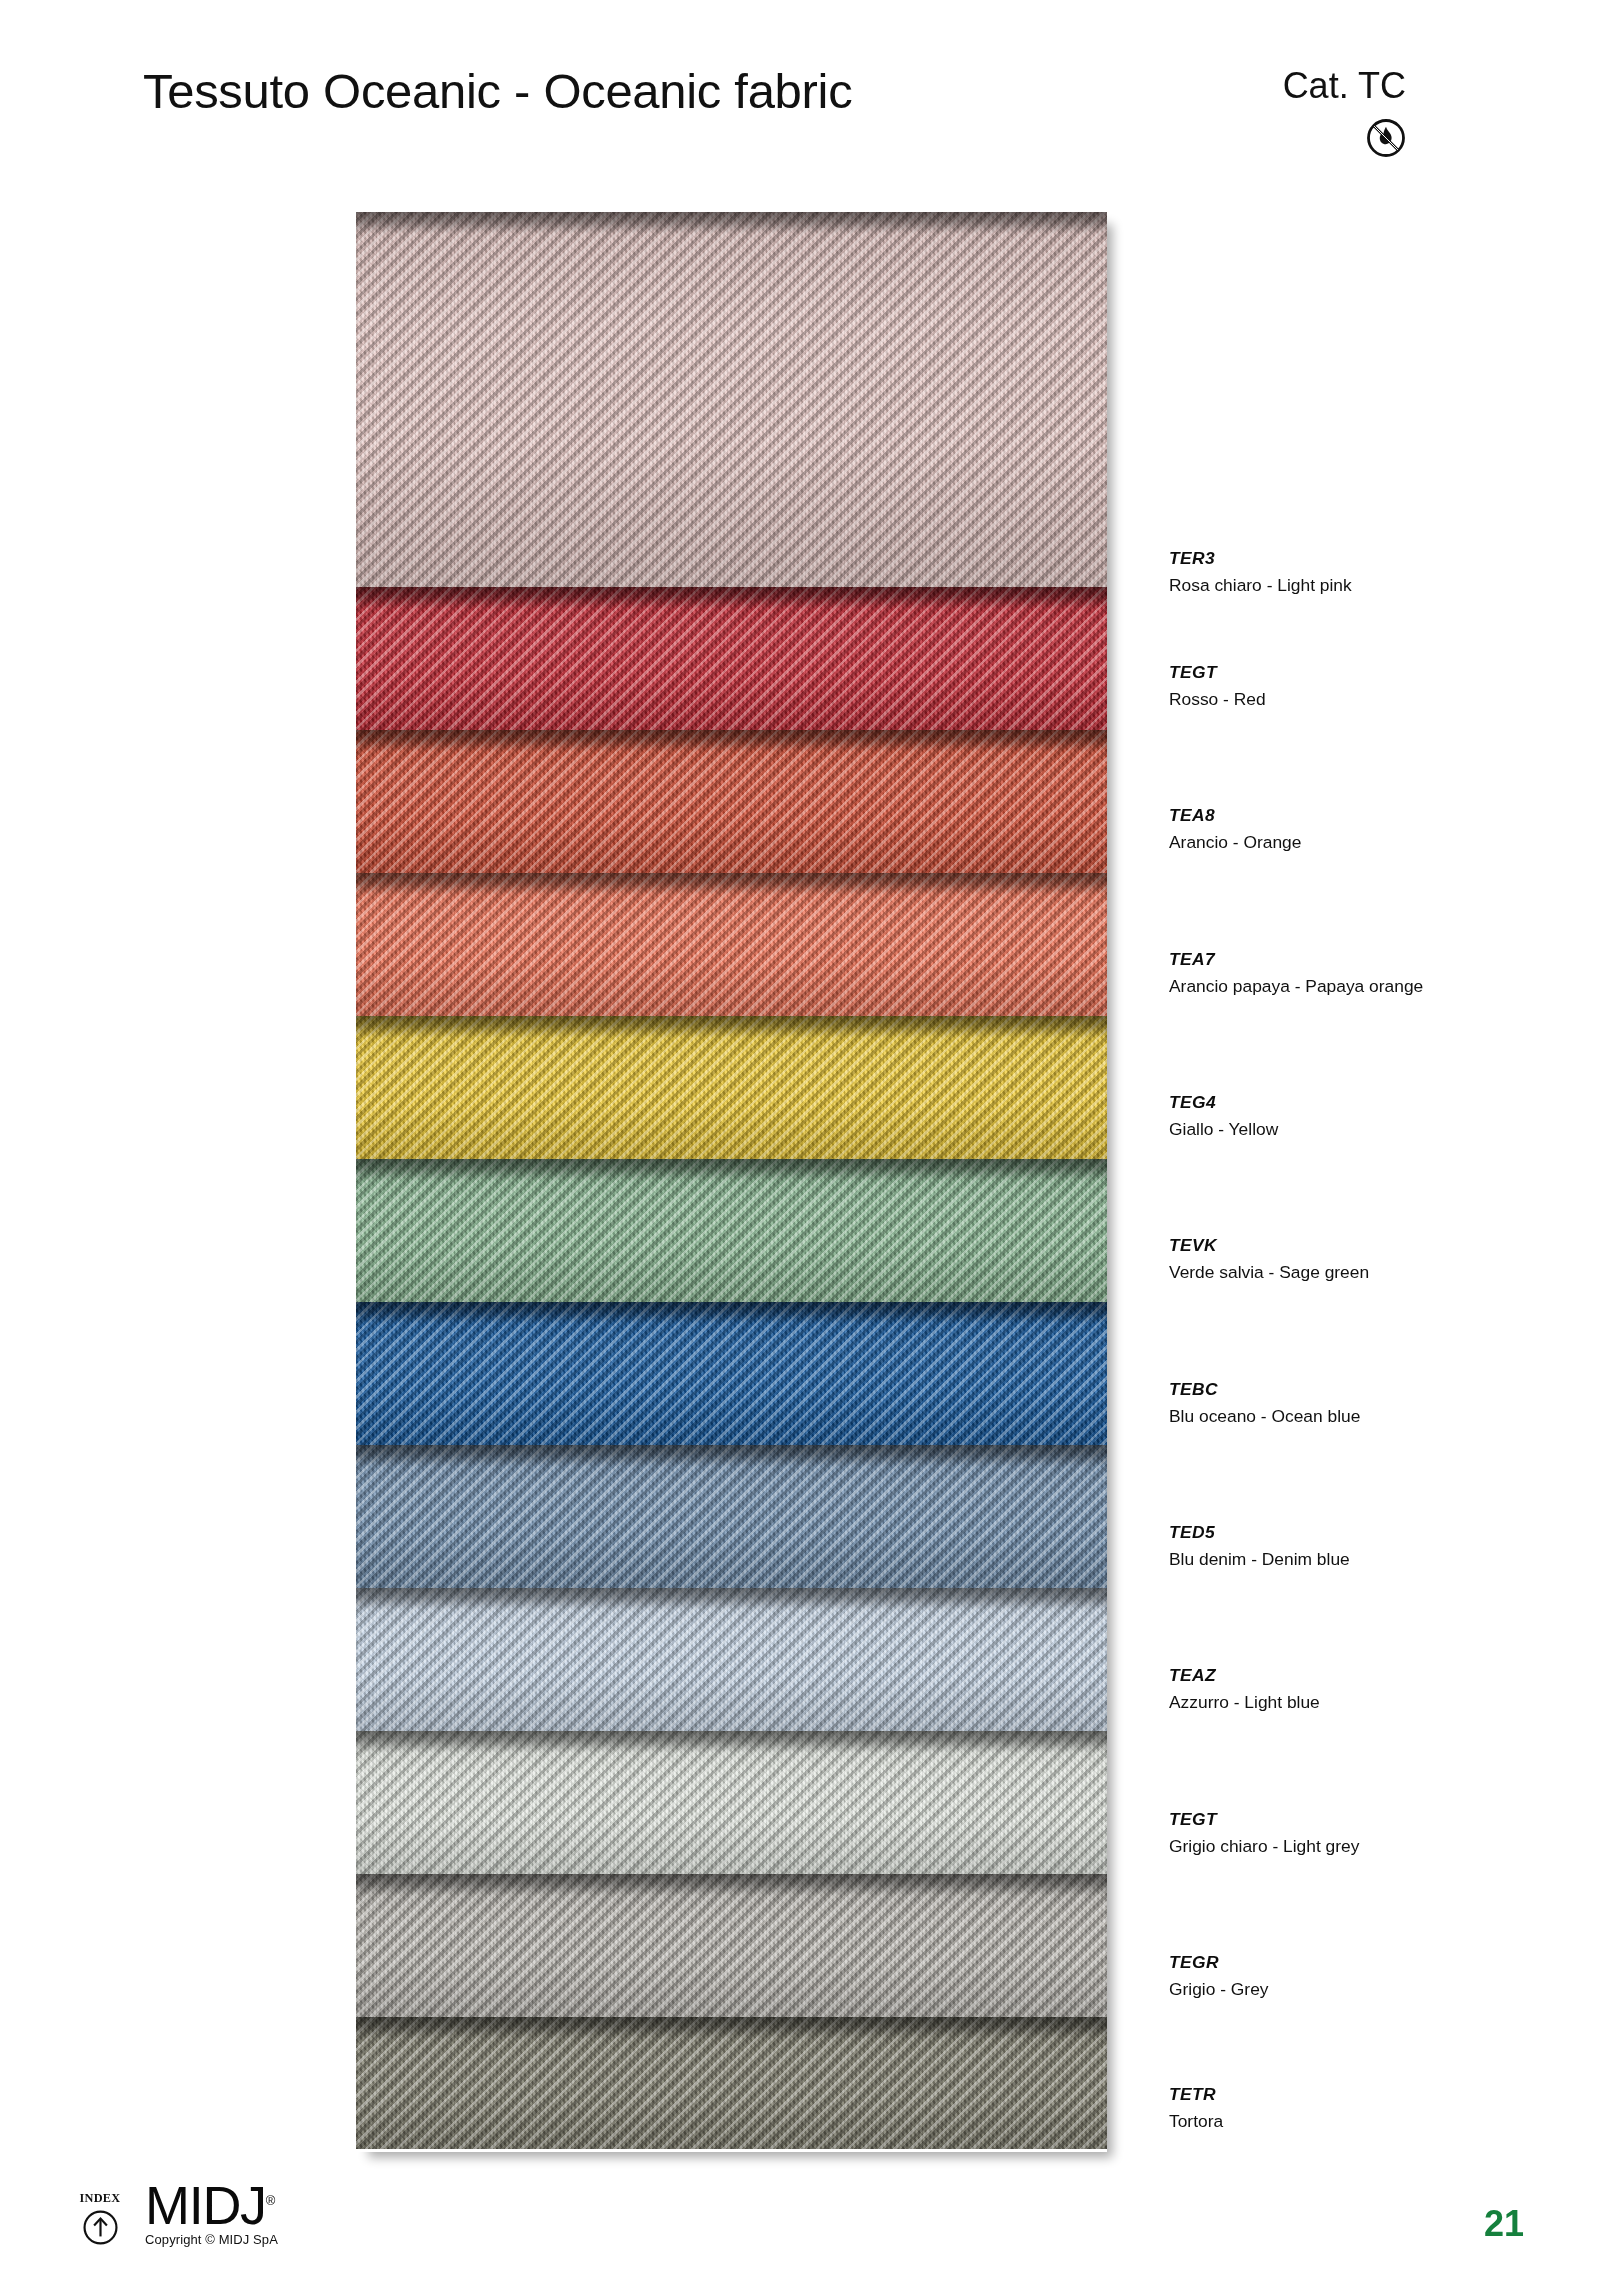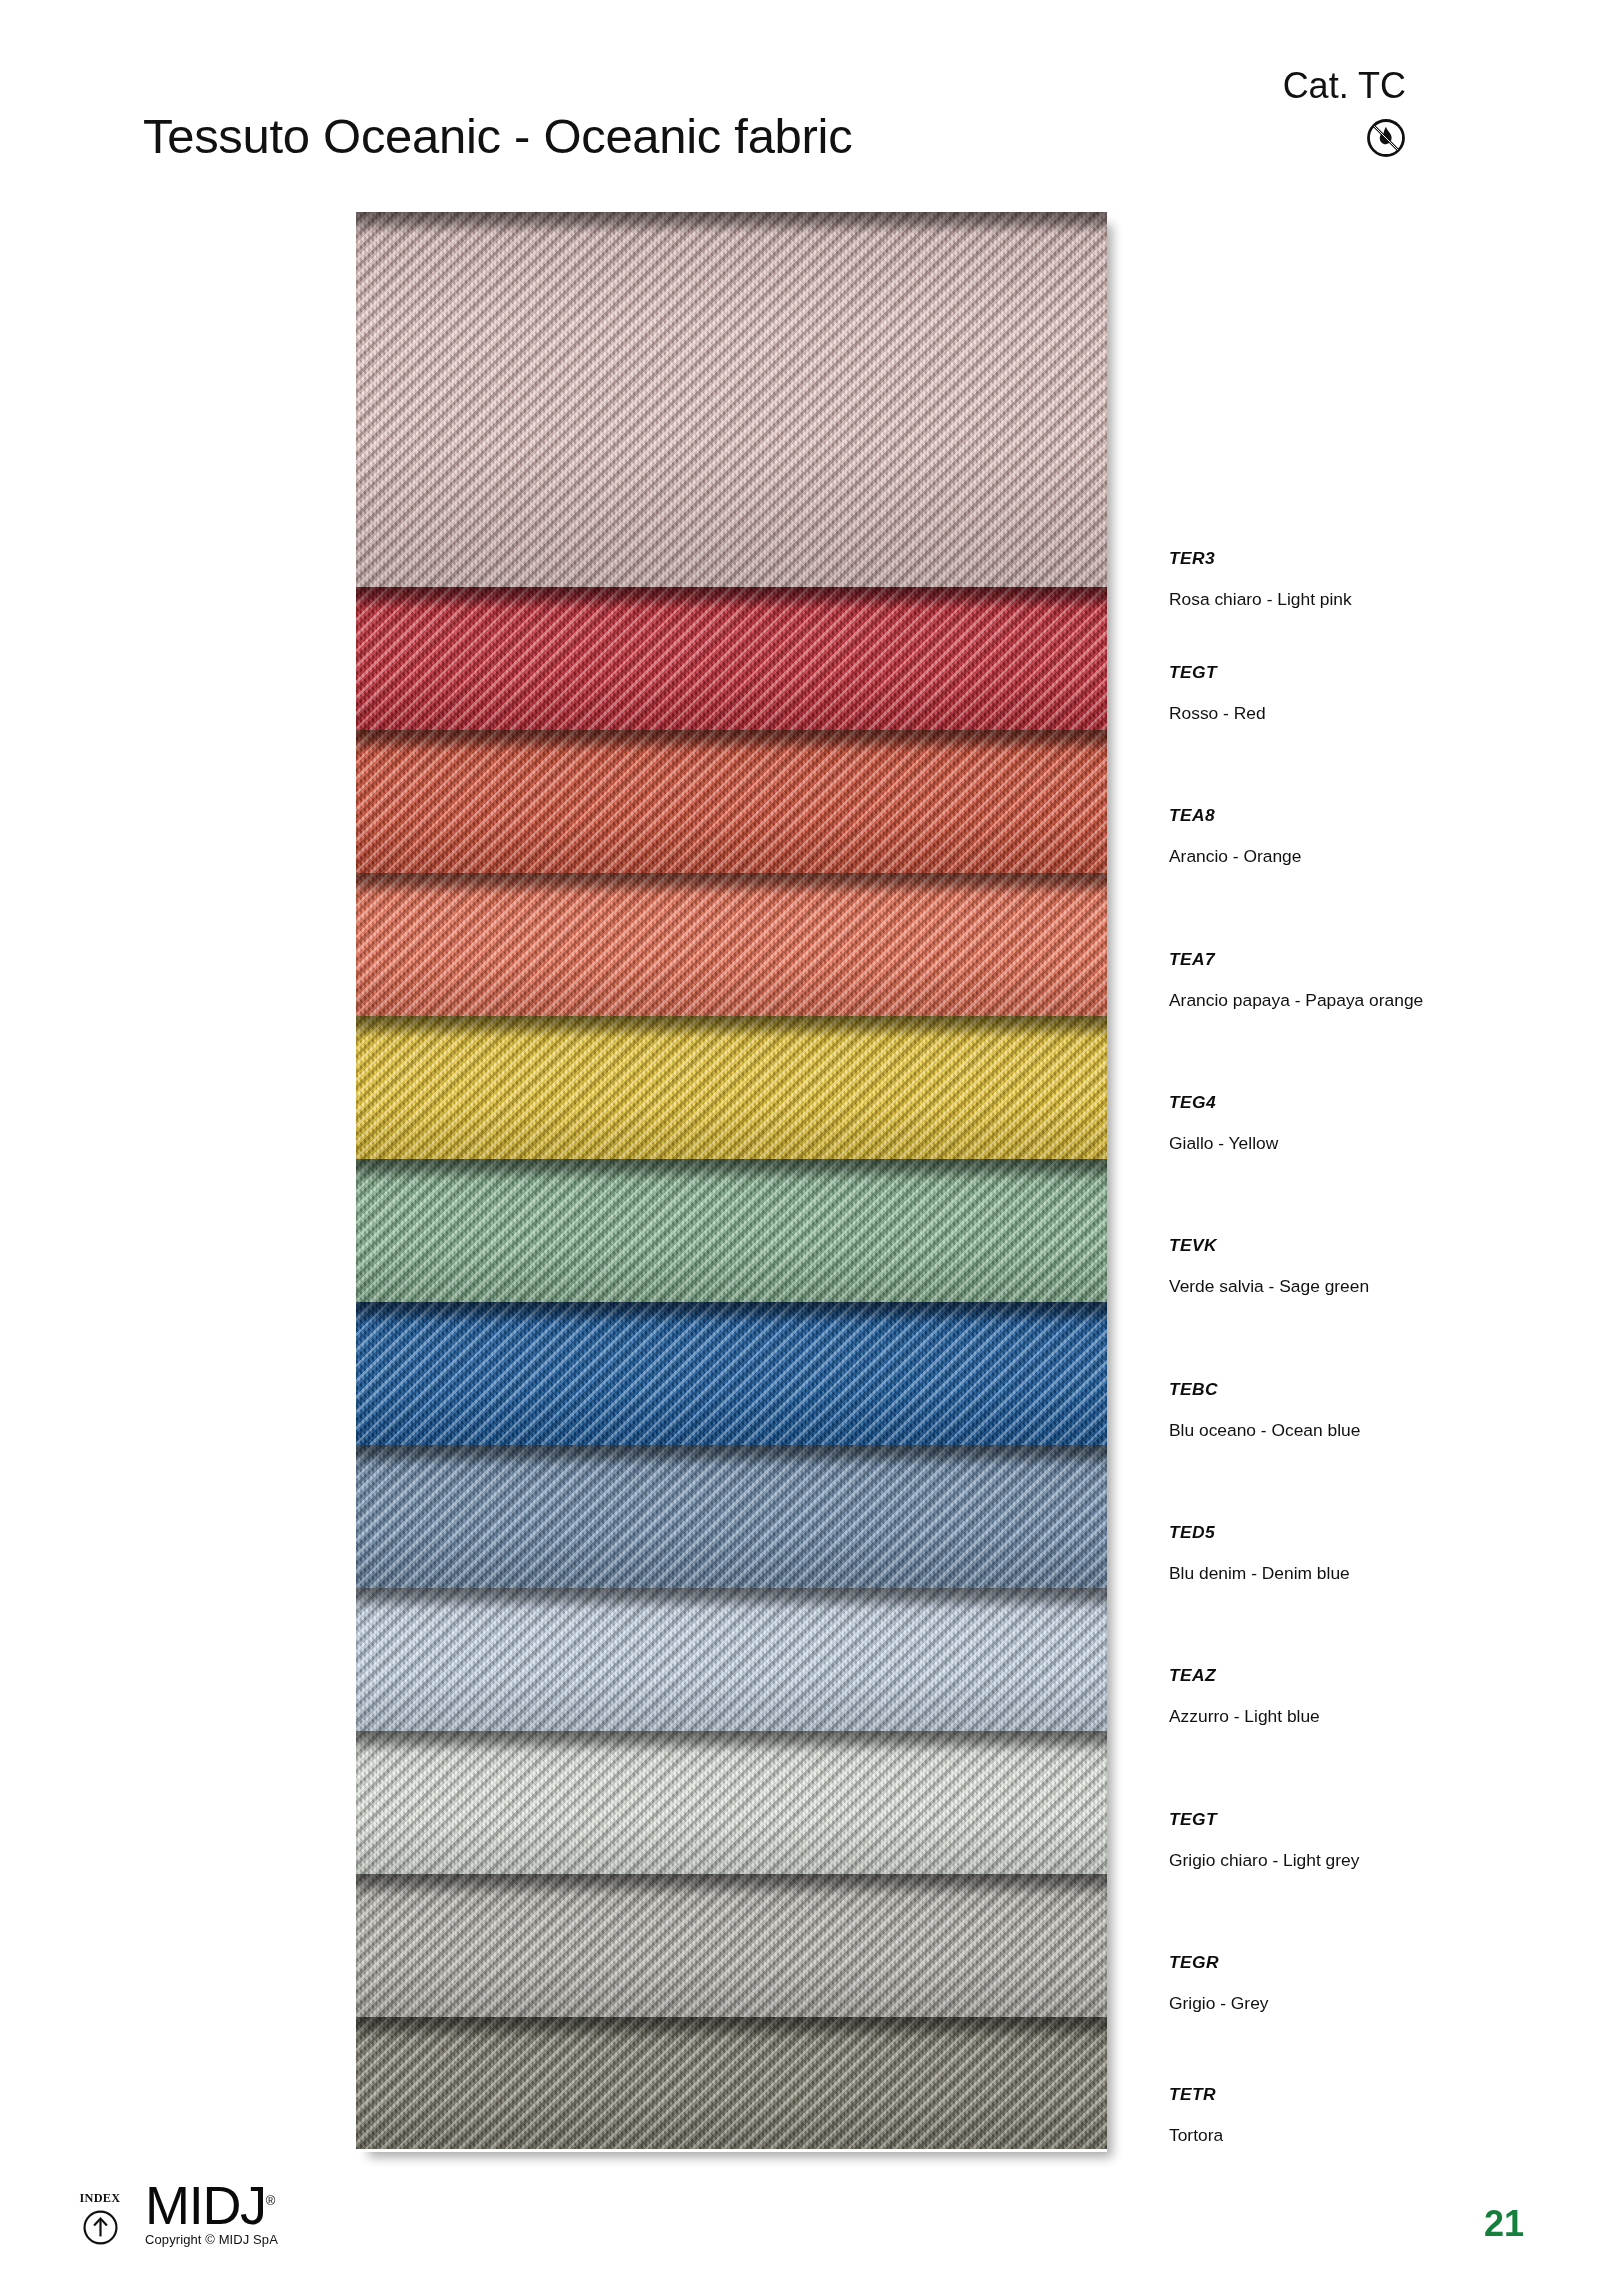--- a/index.html
+++ b/index.html
@@ -6,21 +6,21 @@
   body{
     width:1614px;height:2295px;position:relative;
     font-family:"Liberation Sans", sans-serif;
     color:#1a1a1a;overflow:hidden;
   }
 
   
   #page-title{
     position:absolute;left:143px;top:63px;
     font-size:49px;font-weight:400;letter-spacing:-0.3px;
-    color:#111;white-space:nowrap;margin-top:45px;
+    color:#111;white-space:nowrap;
   }
   #cat-label{
     position:absolute;right:208px;top:65px;
     font-size:36px;font-weight:400;color:#111;white-space:nowrap;
   }
   #flame-icon{
     position:absolute;right:208px;top:118px;
     width:40px;height:40px;
   }
 
@@ -67,21 +67,21 @@
   .label{
     position:absolute;left:1169px;
     width:400px;
   }
   .label .code{
     font-size:17.4px;font-weight:700;font-style:italic;
     letter-spacing:0.4px;color:#0d0d0d;line-height:1.15;
   }
   .label .name{
     font-size:17.4px;font-weight:400;color:#111;
-    line-height:1.35;margin-top:20px;white-space:nowrap;
+    line-height:1.35;margin-top:6px;white-space:nowrap;
   }
 
   
   #index-block{position:absolute;left:71px;top:2191px;width:58px;text-align:center;font-family:Liberation Serif, serif;}
   #index-label{font-size:12.3px;font-weight:700;letter-spacing:0.3px;color:#111;}
   #index-arrow{margin-top:3.2px;}
   #midj-logo{position:absolute;left:145px;top:2181px;}
   #midj-wordmark{
     font-size:54px;font-weight:400;letter-spacing:-1.3px;
     color:#0a0a0a;line-height:0.9;font-family:"Liberation Sans", sans-serif;

